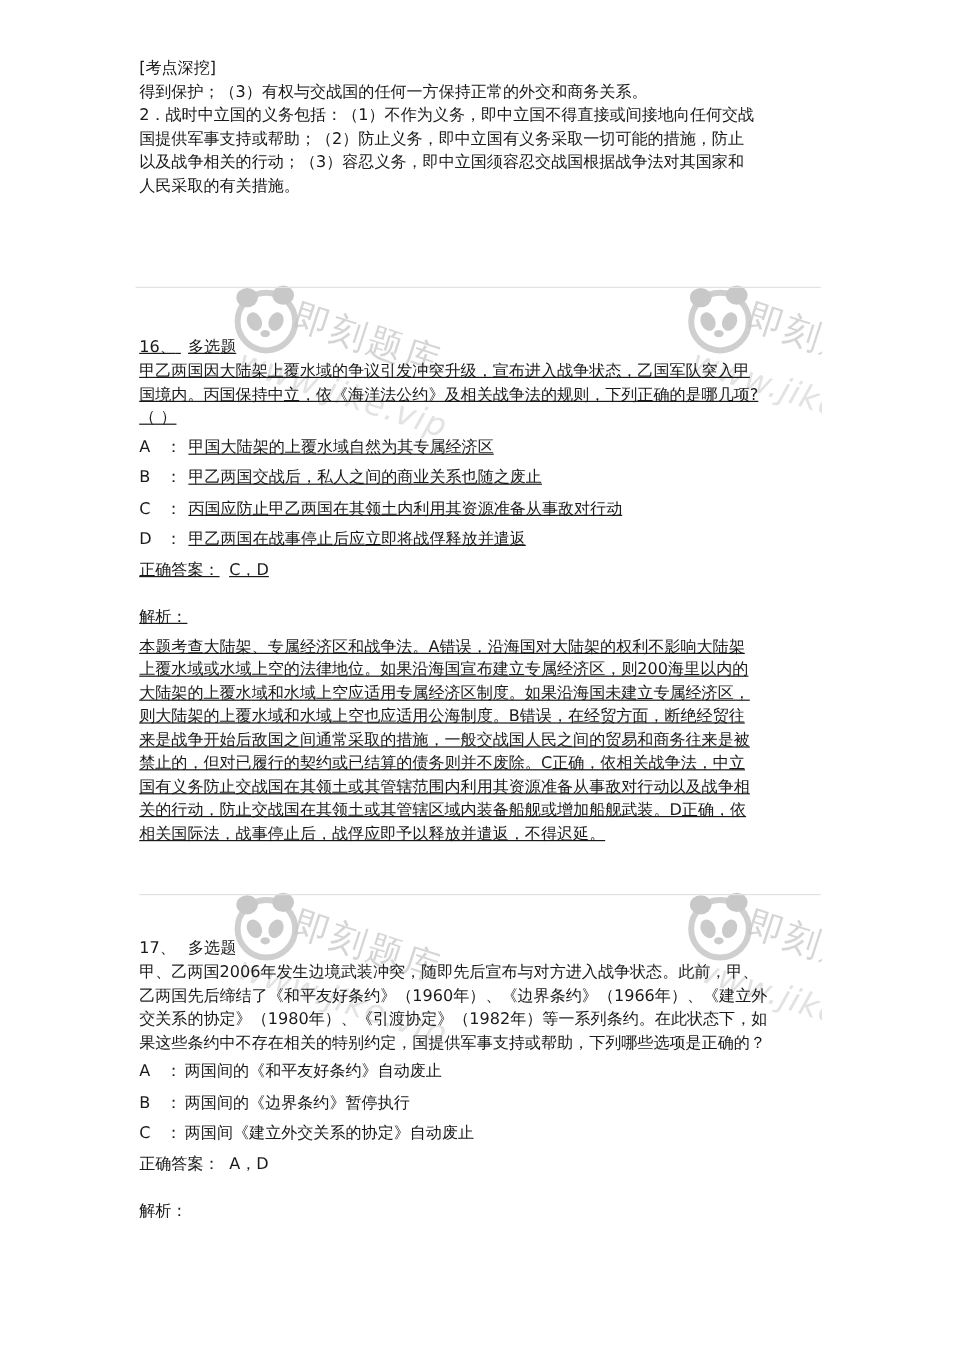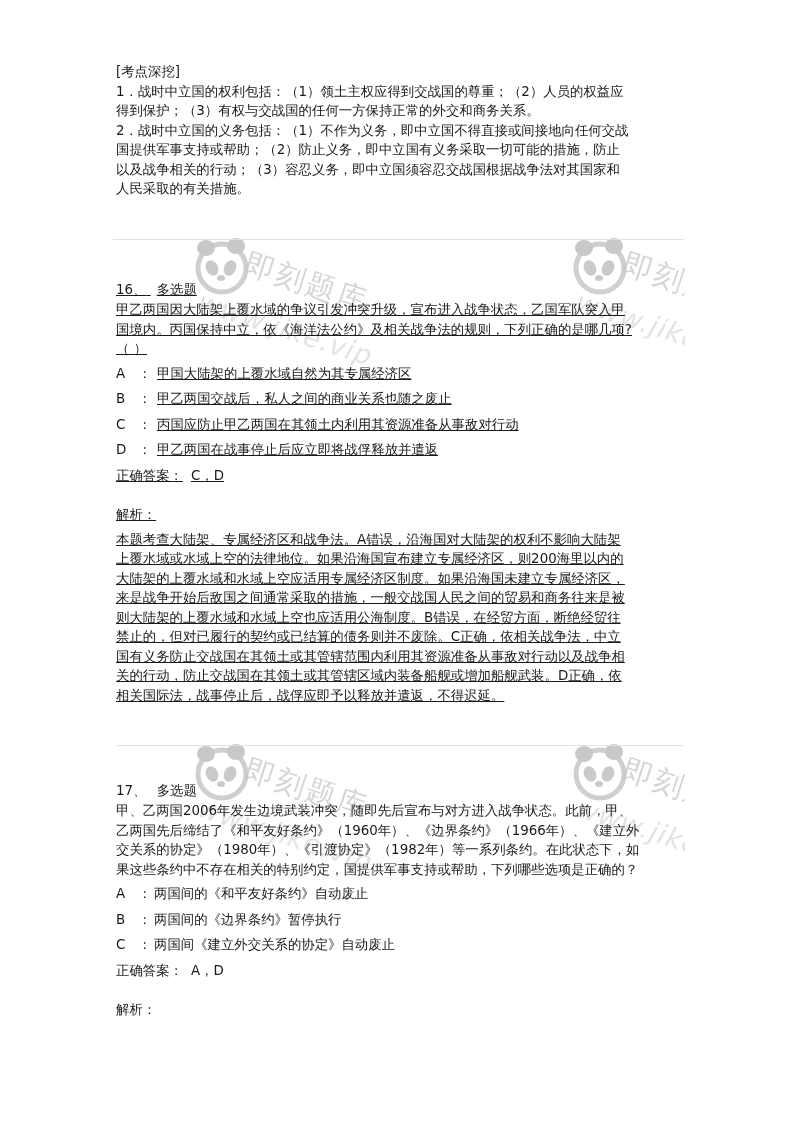--- a/index.html
+++ b/index.html
@@ -86,23 +86,22 @@
       <ellipse cx="29" cy="42" rx="4" ry="3" fill="#a0a0a0"></ellipse>
     </svg>
     <span class="brand">即刻题库</span>
     <span class="site">www.jike.vip</span>
   </div>
 </div>
 
 <div class="divider" style="left:113px; top:239px; width:571px;"></div>
 <div class="divider" style="left:116px; top:745px; width:568px;"></div>
 
-<div style="position:absolute; left:116px; top:62px; width:575px;">
+<div style="position:absolute; left:116px; top:48px; width:575px;">
   <div class="line">[考点深挖]</div>
-  <div class="line">1．战时中立国的权利包括：（1）领土主权应得到交战国的尊重；（2）人员的权益应</div>
   <div class="line">得到保护；（3）有权与交战国的任何一方保持正常的外交和商务关系。</div>
   <div class="line">2．战时中立国的义务包括：（1）不作为义务，即中立国不得直接或间接地向任何交战</div>
   <div class="line">国提供军事支持或帮助；（2）防止义务，即中立国有义务采取一切可能的措施，防止</div>
   <div class="line">以及战争相关的行动；（3）容忍义务，即中立国须容忍交战国根据战争法对其国家和</div>
   <div class="line">人民采取的有关措施。</div>
 </div>
 
 <div style="position:absolute; left:116px; top:280px; width:575px;text-decoration:underline;">
   <div class="q-head">
     <span>16、</span>
@@ -126,22 +125,22 @@
   </div>
 
   <div class="answer" style="">
     <span>正确答案：</span><span class="val">C，D</span>
   </div>
 
   <div class="analysis-title" style="margin-top:19px; margin-bottom:5px;">解析：</div>
   <div class="line">本题考查大陆架、专属经济区和战争法。A错误，沿海国对大陆架的权利不影响大陆架</div>
   <div class="line">上覆水域或水域上空的法律地位。如果沿海国宣布建立专属经济区，则200海里以内的</div>
   <div class="line">大陆架的上覆水域和水域上空应适用专属经济区制度。如果沿海国未建立专属经济区，</div>
+  <div class="line">则大陆架的上覆水域和水域上空也应适用公海制度。B错误，在经贸方面，断绝经贸往</div>
   <div class="line">来是战争开始后敌国之间通常采取的措施，一般交战国人民之间的贸易和商务往来是被</div>
-  <div class="line">则大陆架的上覆水域和水域上空也应适用公海制度。B错误，在经贸方面，断绝经贸往</div>
   <div class="line">禁止的，但对已履行的契约或已结算的债务则并不废除。C正确，依相关战争法，中立</div>
   <div class="line">国有义务防止交战国在其领土或其管辖范围内利用其资源准备从事敌对行动以及战争相</div>
   <div class="line">关的行动，防止交战国在其领土或其管辖区域内装备船舰或增加船舰武装。D正确，依</div>
   <div class="line">相关国际法，战事停止后，战俘应即予以释放并遣返，不得迟延。</div>
 </div>
 
 <div style="position:absolute; left:116px; top:781px; width:575px;">
   <div class="q-head">
     <span>17、</span>
     <span style="margin-left:6px;">多选题</span>

